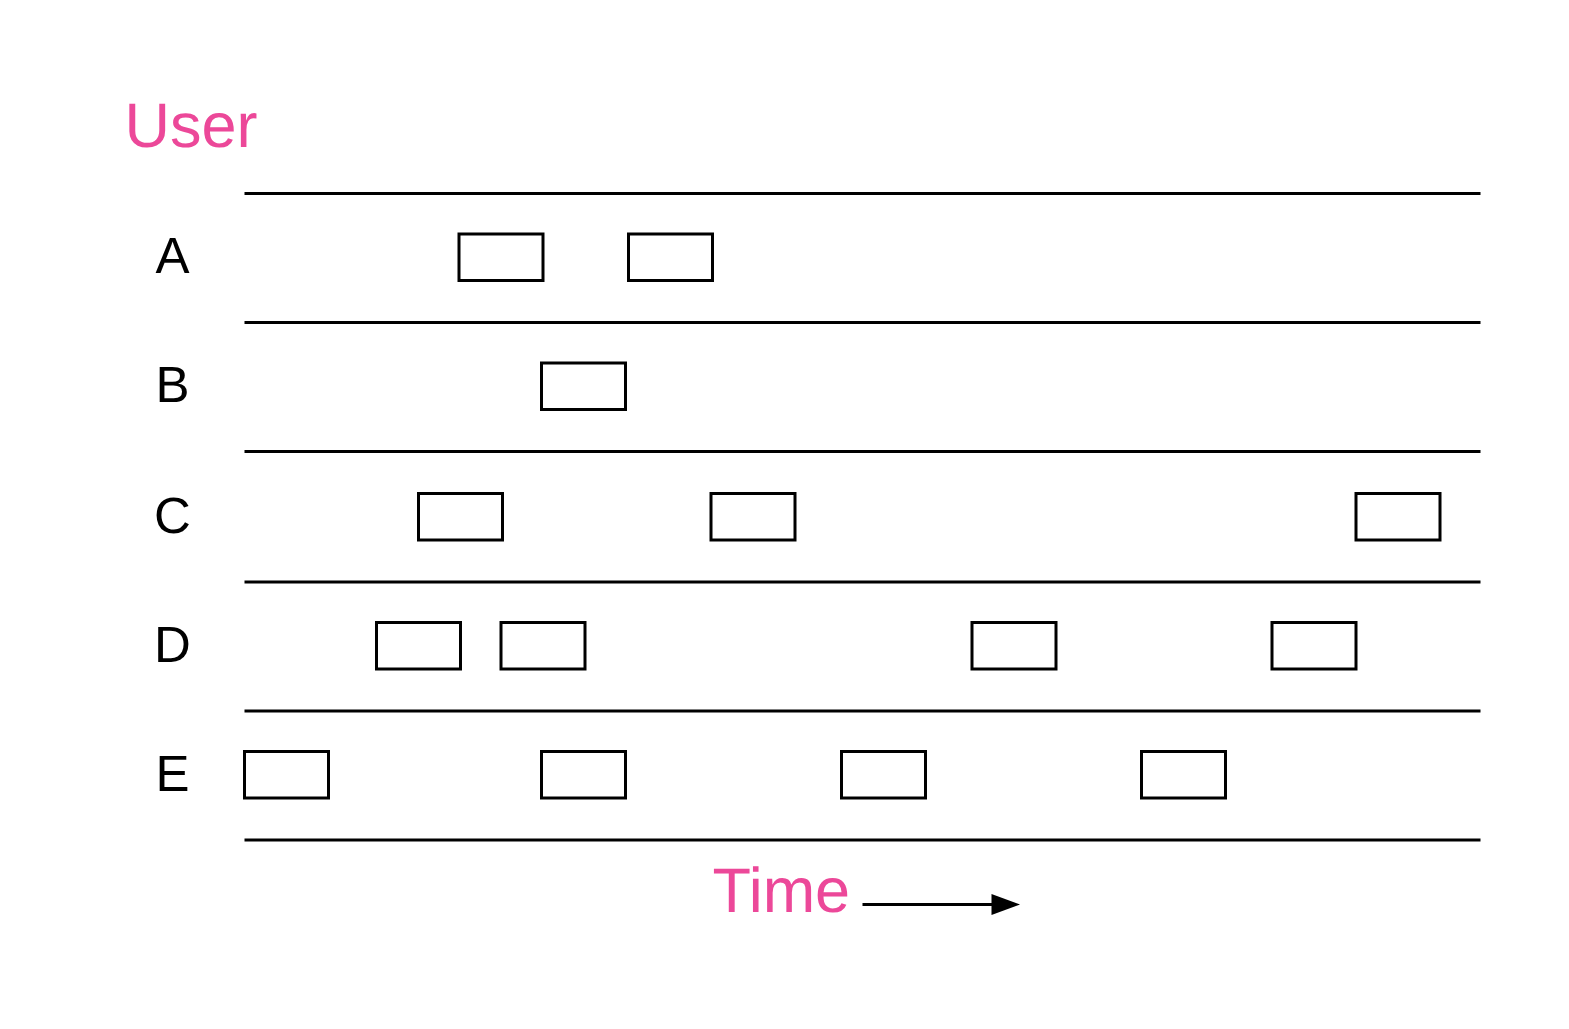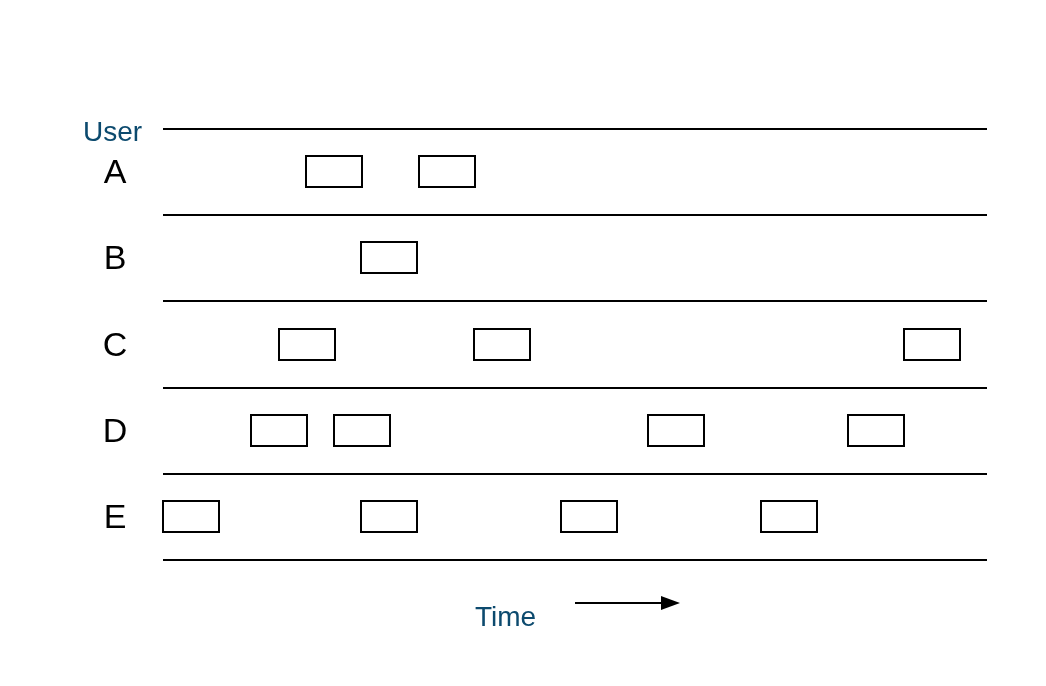--- a/index.html
+++ b/index.html
@@ -11,33 +11,32 @@
   .canvas {
     position: relative;
     width: 1046px;
     height: 686px;
     background: #ffffff;
     overflow: hidden;
     color: #000000;
   }
   .axis-label {
     position: absolute;
-    font-size: 28px;
+    font-size: 42px;
     line-height: 34px;
-    color: #0c4a6e;
+    color: #ec4899;
     white-space: nowrap;
-    margin-top: 48px;
   }
   .user-label {
     left: 83px;
     top: 67px;
   }
   .time-label {
     left: 475px;
-    top: 552px;
+    top: 577px;
   }
   .sep-line {
     position: absolute;
     left: 163px;
     width: 824px;
     height: 2px;
     background: #000000;
   }
   .row-label {
     position: absolute;

